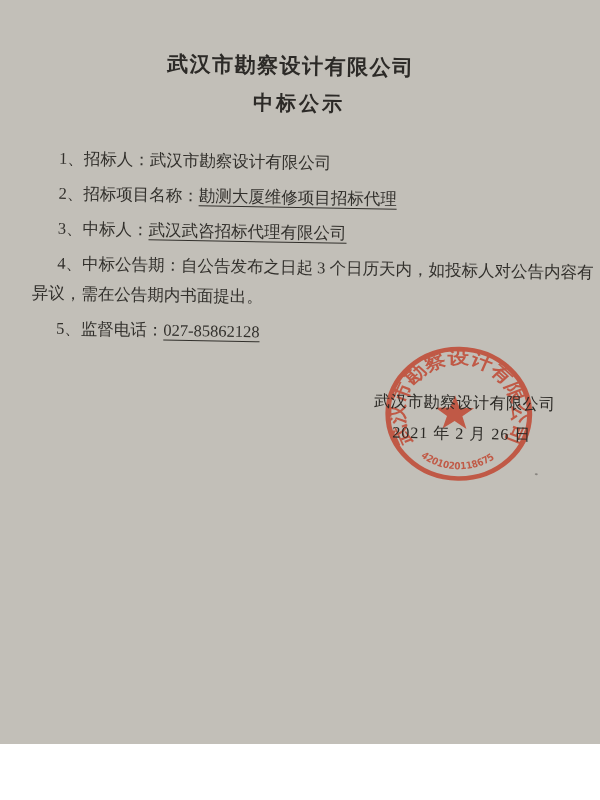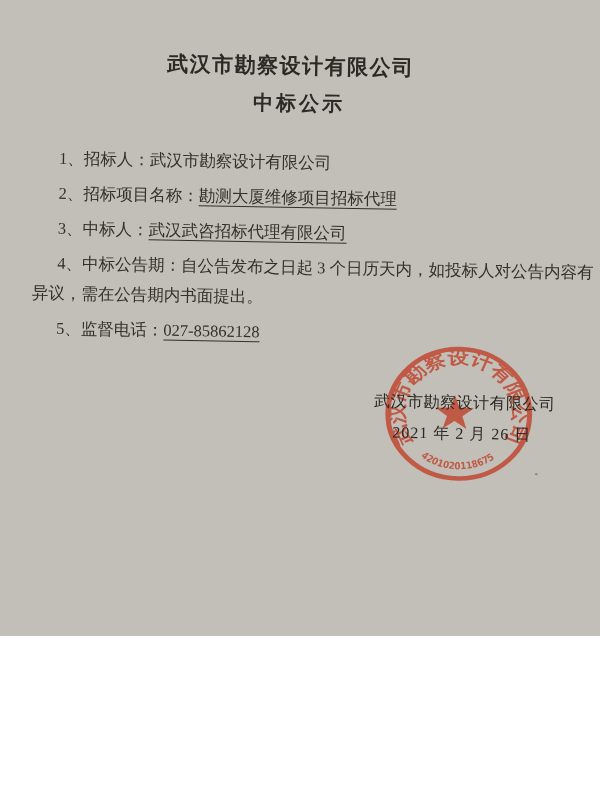--- a/index.html
+++ b/index.html
@@ -8,21 +8,21 @@
     width: 600px;
     height: 800px;
     overflow: hidden;
     font-family: "Liberation Serif", "DejaVu Serif", serif;
   }
 
   
   .photo {
     position: relative;
     width: 600px;
-    height: 636px;
+    height: 744px;
     background:
       radial-gradient(ellipse 520px 300px at 45% 6%, rgba(255,255,255,0.16), rgba(255,255,255,0) 70%),
       radial-gradient(ellipse 420px 420px at -8% 102%, rgba(40,38,34,0.13), rgba(40,38,34,0) 62%),
       radial-gradient(ellipse 300px 500px at 104% 60%, rgba(40,38,34,0.07), rgba(40,38,34,0) 60%),
       linear-gradient(178deg, #cdcac3 0%, #c9c6bf 38%, #beb bb4 0, #bcb9b2 68%, #b0ada6 92%, #acA9a2 100%);
     background-color: #c2bfb8;
   }
 
   
   .paper-content {

